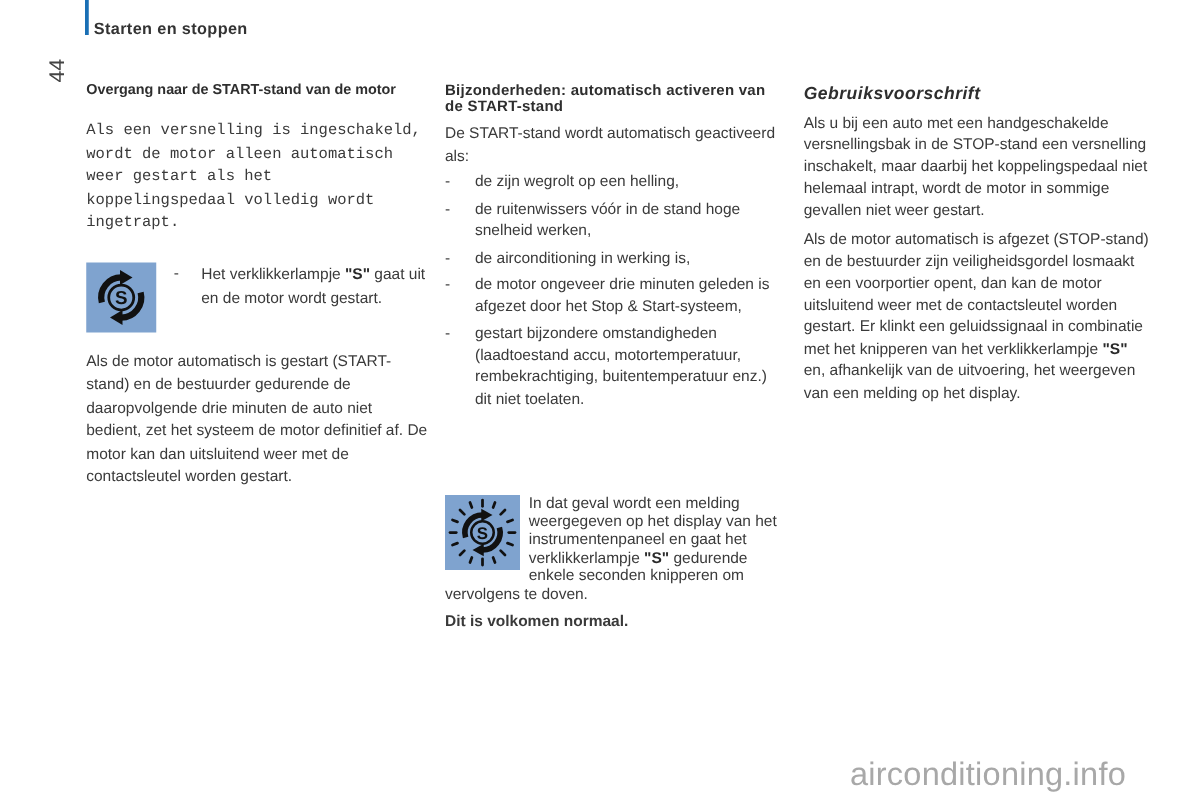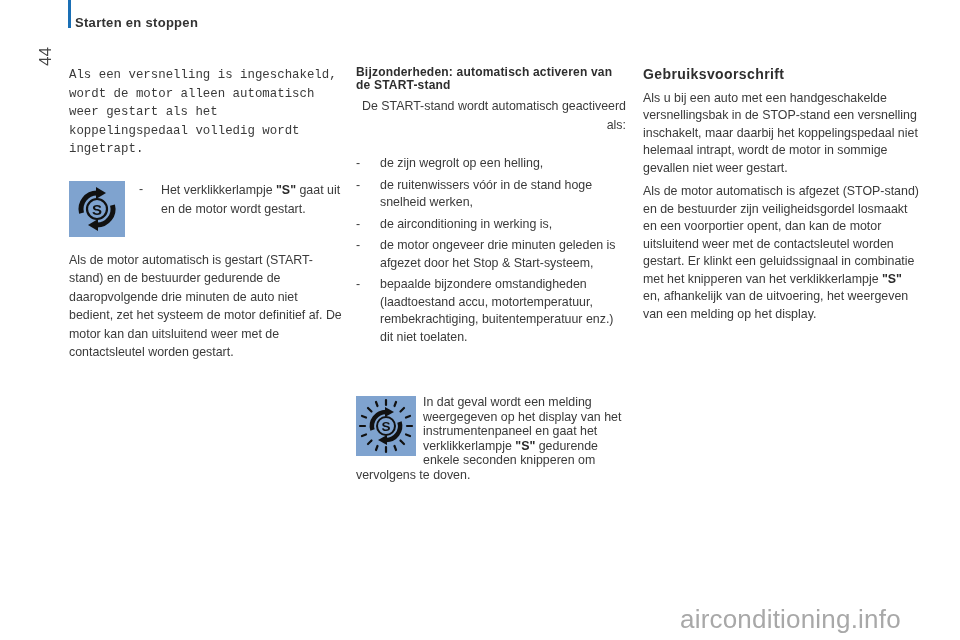--- a/index.html
+++ b/index.html
@@ -20,21 +20,21 @@
     transform: rotate(-90deg); transform-origin: left top; width: 24px;
     top: 66px;
   }
   .col { position: absolute; font-size: 12.4px; line-height: 17.5px; color: #3a3a3a; }
   .col p { margin: 0 0 6px 0; }
   .col1 { left: 69px; top: 66px; width: 275px; }
   .col2 { left: 356px; top: 66px; width: 270px; }
   .col3 { left: 643px; top: 66px; width: 278px; }
   .h-bold { font-weight: bold; font-size: 11.5px; color: #2e2e2e; line-height: 13px; }
   .h-col2 { font-weight: bold; font-size: 12px; line-height: 12.5px; color: #2e2e2e; margin-bottom: 5px; letter-spacing: 0.2px; }
-  .h-col3 { font-weight: bold; font-size: 14px; color: #2e2e2e; margin: 1px 0 6px 0; letter-spacing: 0.4px; }
+  .h-col3 { font-weight: bold; font-size: 14px; color: #2e2e2e; margin: 1px 0 6px 0; letter-spacing: 0.4px; font-style: italic; }
   .icon-row { display: flex; align-items: flex-start; margin: 22px 0 14px 0; }
   .icon-box {
     width: 56px; height: 56px; background: #7fa3cf; flex: 0 0 auto;
     display: flex; align-items: center; justify-content: center;
   }
   .icon-row .bullet { width: 22px; margin-left: 14px; flex: 0 0 auto; }
   .icon-row .text { flex: 1; line-height: 19px; }
   ul.dash { list-style: none; padding: 0; margin: 0 0 6px 0; }
   ul.dash li { display: flex; margin-bottom: 4px; }
   ul.dash li .d { width: 24px; flex: 0 0 auto; }
@@ -51,61 +51,62 @@
   }
 </style>
 </head>
 <body>
 
 <div class="header-bar"></div>
 <div class="header-title">Starten en stoppen</div>
 <div class="page-number">44</div>
 
 <div class="col col1">
+  <p class="h-bold" style="margin-bottom:16px;">Overgang naar de START-stand van de motor</p>
   <p style="line-height:18.5px;font-family:Liberation Mono, monospace;">Als een versnelling is ingeschakeld, wordt de motor alleen automatisch weer gestart als het koppelingspedaal volledig wordt ingetrapt.</p>
   <div class="icon-row">
     <div class="icon-box">
       <svg width="46" height="46" viewBox="0 0 46 46">
         <path d="M23 7 A16 16 0 0 0 7.5 27" fill="none" stroke="#111" stroke-width="5"></path>
         <path d="M23 39 A16 16 0 0 0 38.5 19" fill="none" stroke="#111" stroke-width="5"></path>
         <polygon points="22,1 32,7 22,13" fill="#111"></polygon>
         <polygon points="24,33 14,39 24,45" fill="#111"></polygon>
         <circle cx="23" cy="23" r="10" fill="#7fa3cf" stroke="#111" stroke-width="2.2"></circle>
         <text x="23" y="28.5" text-anchor="middle" font-family="Liberation Sans, sans-serif" font-size="15" font-weight="bold" fill="#111">S</text>
       </svg>
     </div>
     <span class="bullet">-</span>
     <span class="text"><span>Het verklikkerlampje </span><b>"S"</b><span> gaat uit en de motor wordt gestart.</span></span>
   </div>
   <p style="line-height:18.5px;">Als de motor automatisch is gestart (START-stand) en de bestuurder gedurende de daaropvolgende drie minuten de auto niet bedient, zet het systeem de motor definitief af. De motor kan dan uitsluitend weer met de contactsleutel worden gestart.</p>
 </div>
 
 <div class="col col2">
   <p class="h-col2">Bijzonderheden: automatisch activeren van de START-stand</p>
-  <p style="line-height:19px;margin-bottom:20px;text-align:right;">De START-stand wordt automatisch geactiveerd als:</p>
+  <p style="line-height:19px;margin-bottom:2px;">De START-stand wordt automatisch geactiveerd als:</p>
   <ul class="dash">
     <li>
         <span class="d">-</span>
         <span class="t">de zijn wegrolt op een helling,</span>
       </li>
     <li>
         <span class="d">-</span>
         <span class="t">de ruitenwissers vóór in de stand hoge snelheid werken,</span>
       </li>
     <li>
         <span class="d">-</span>
         <span class="t">de airconditioning in werking is,</span>
       </li>
     <li>
         <span class="d">-</span>
         <span class="t">de motor ongeveer drie minuten geleden is afgezet door het Stop &amp; Start-systeem,</span>
       </li>
     <li>
         <span class="d">-</span>
-        <span class="t">bepaalde bijzondere omstandigheden (laadtoestand accu, motortemperatuur, rembekrachtiging, buitentemperatuur enz.) dit niet toelaten.</span>
+        <span class="t">gestart bijzondere omstandigheden (laadtoestand accu, motortemperatuur, rembekrachtiging, buitentemperatuur enz.) dit niet toelaten.</span>
       </li>
   </ul>
 </div>
 
 <div class="warn-block">
   <div class="icon-box2">
     <svg width="58" height="58" viewBox="0 0 58 58">
       <g stroke="#111" stroke-width="2.2" stroke-linecap="round">
         <line x1="29" y1="3" x2="29" y2="8"></line>
         <line x1="29" y1="50" x2="29" y2="55"></line>
@@ -126,20 +127,21 @@
       </g>
       <path d="M29 15 A14 14 0 0 0 15.5 33" fill="none" stroke="#111" stroke-width="4.5"></path>
       <path d="M29 43 A14 14 0 0 0 42.5 25" fill="none" stroke="#111" stroke-width="4.5"></path>
       <polygon points="28,10 37,15 28,20" fill="#111"></polygon>
       <polygon points="30,38 21,43 30,48" fill="#111"></polygon>
       <circle cx="29" cy="29" r="9" fill="#7fa3cf" stroke="#111" stroke-width="2"></circle>
       <text x="29" y="34" text-anchor="middle" font-family="Liberation Sans, sans-serif" font-size="13.5" font-weight="bold" fill="#111">S</text>
     </svg>
   </div>
   <span><span>In dat geval wordt een melding weergegeven op het display van het instrumentenpaneel en gaat het verklikkerlampje </span><b>"S"</b><span> gedurende enkele seconden knipperen om vervolgens te doven.</span></span>
+  <span class="normal">Dit is volkomen normaal.</span>
 </div>
 
 <div class="col col3">
   <p class="h-col3">Gebruiksvoorschrift</p>
   <p>Als u bij een auto met een handgeschakelde versnellingsbak in de STOP-stand een versnelling inschakelt, maar daarbij het koppelingspedaal niet helemaal intrapt, wordt de motor in sommige gevallen niet weer gestart.</p>
   <p><span>Als de motor automatisch is afgezet (STOP-stand) en de bestuurder zijn veiligheidsgordel losmaakt en een voorportier opent, dan kan de motor uitsluitend weer met de contactsleutel worden gestart. Er klinkt een geluidssignaal in combinatie met het knipperen van het verklikkerlampje </span><b>"S"</b><span> en, afhankelijk van de uitvoering, het weergeven van een melding op het display.</span></p>
 </div>
 
 <div class="watermark">airconditioning.info</div>
 

